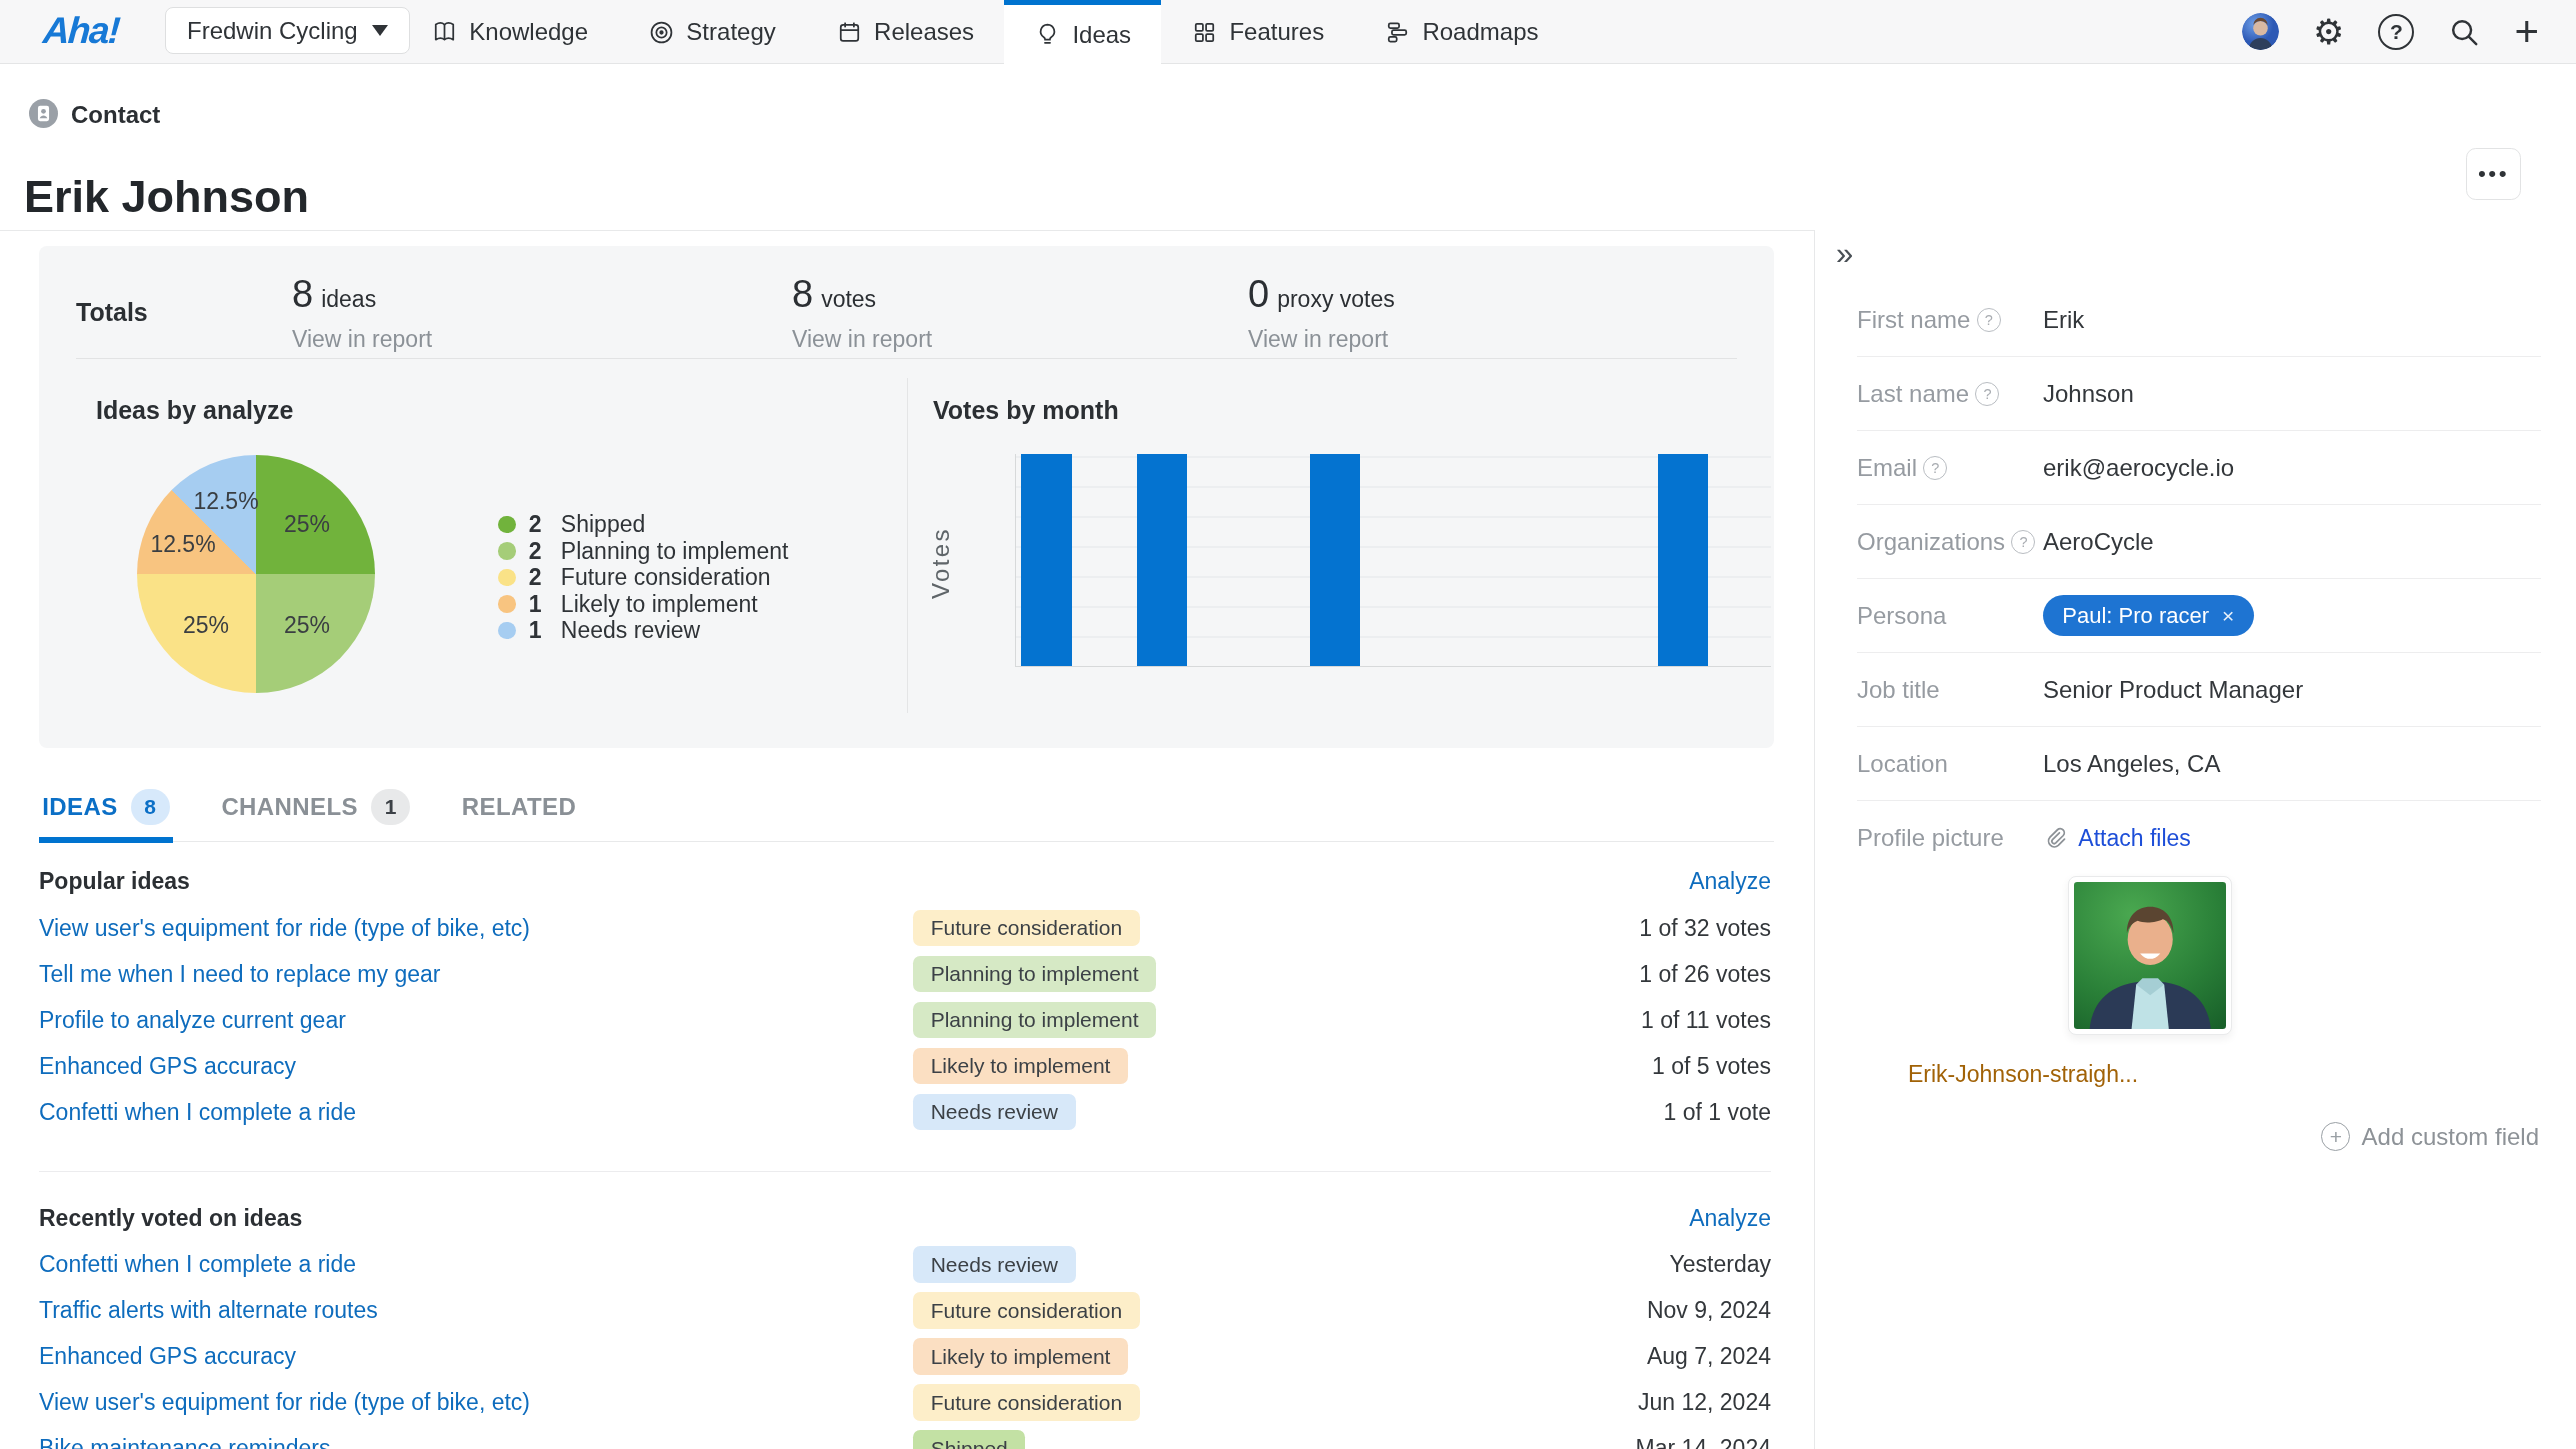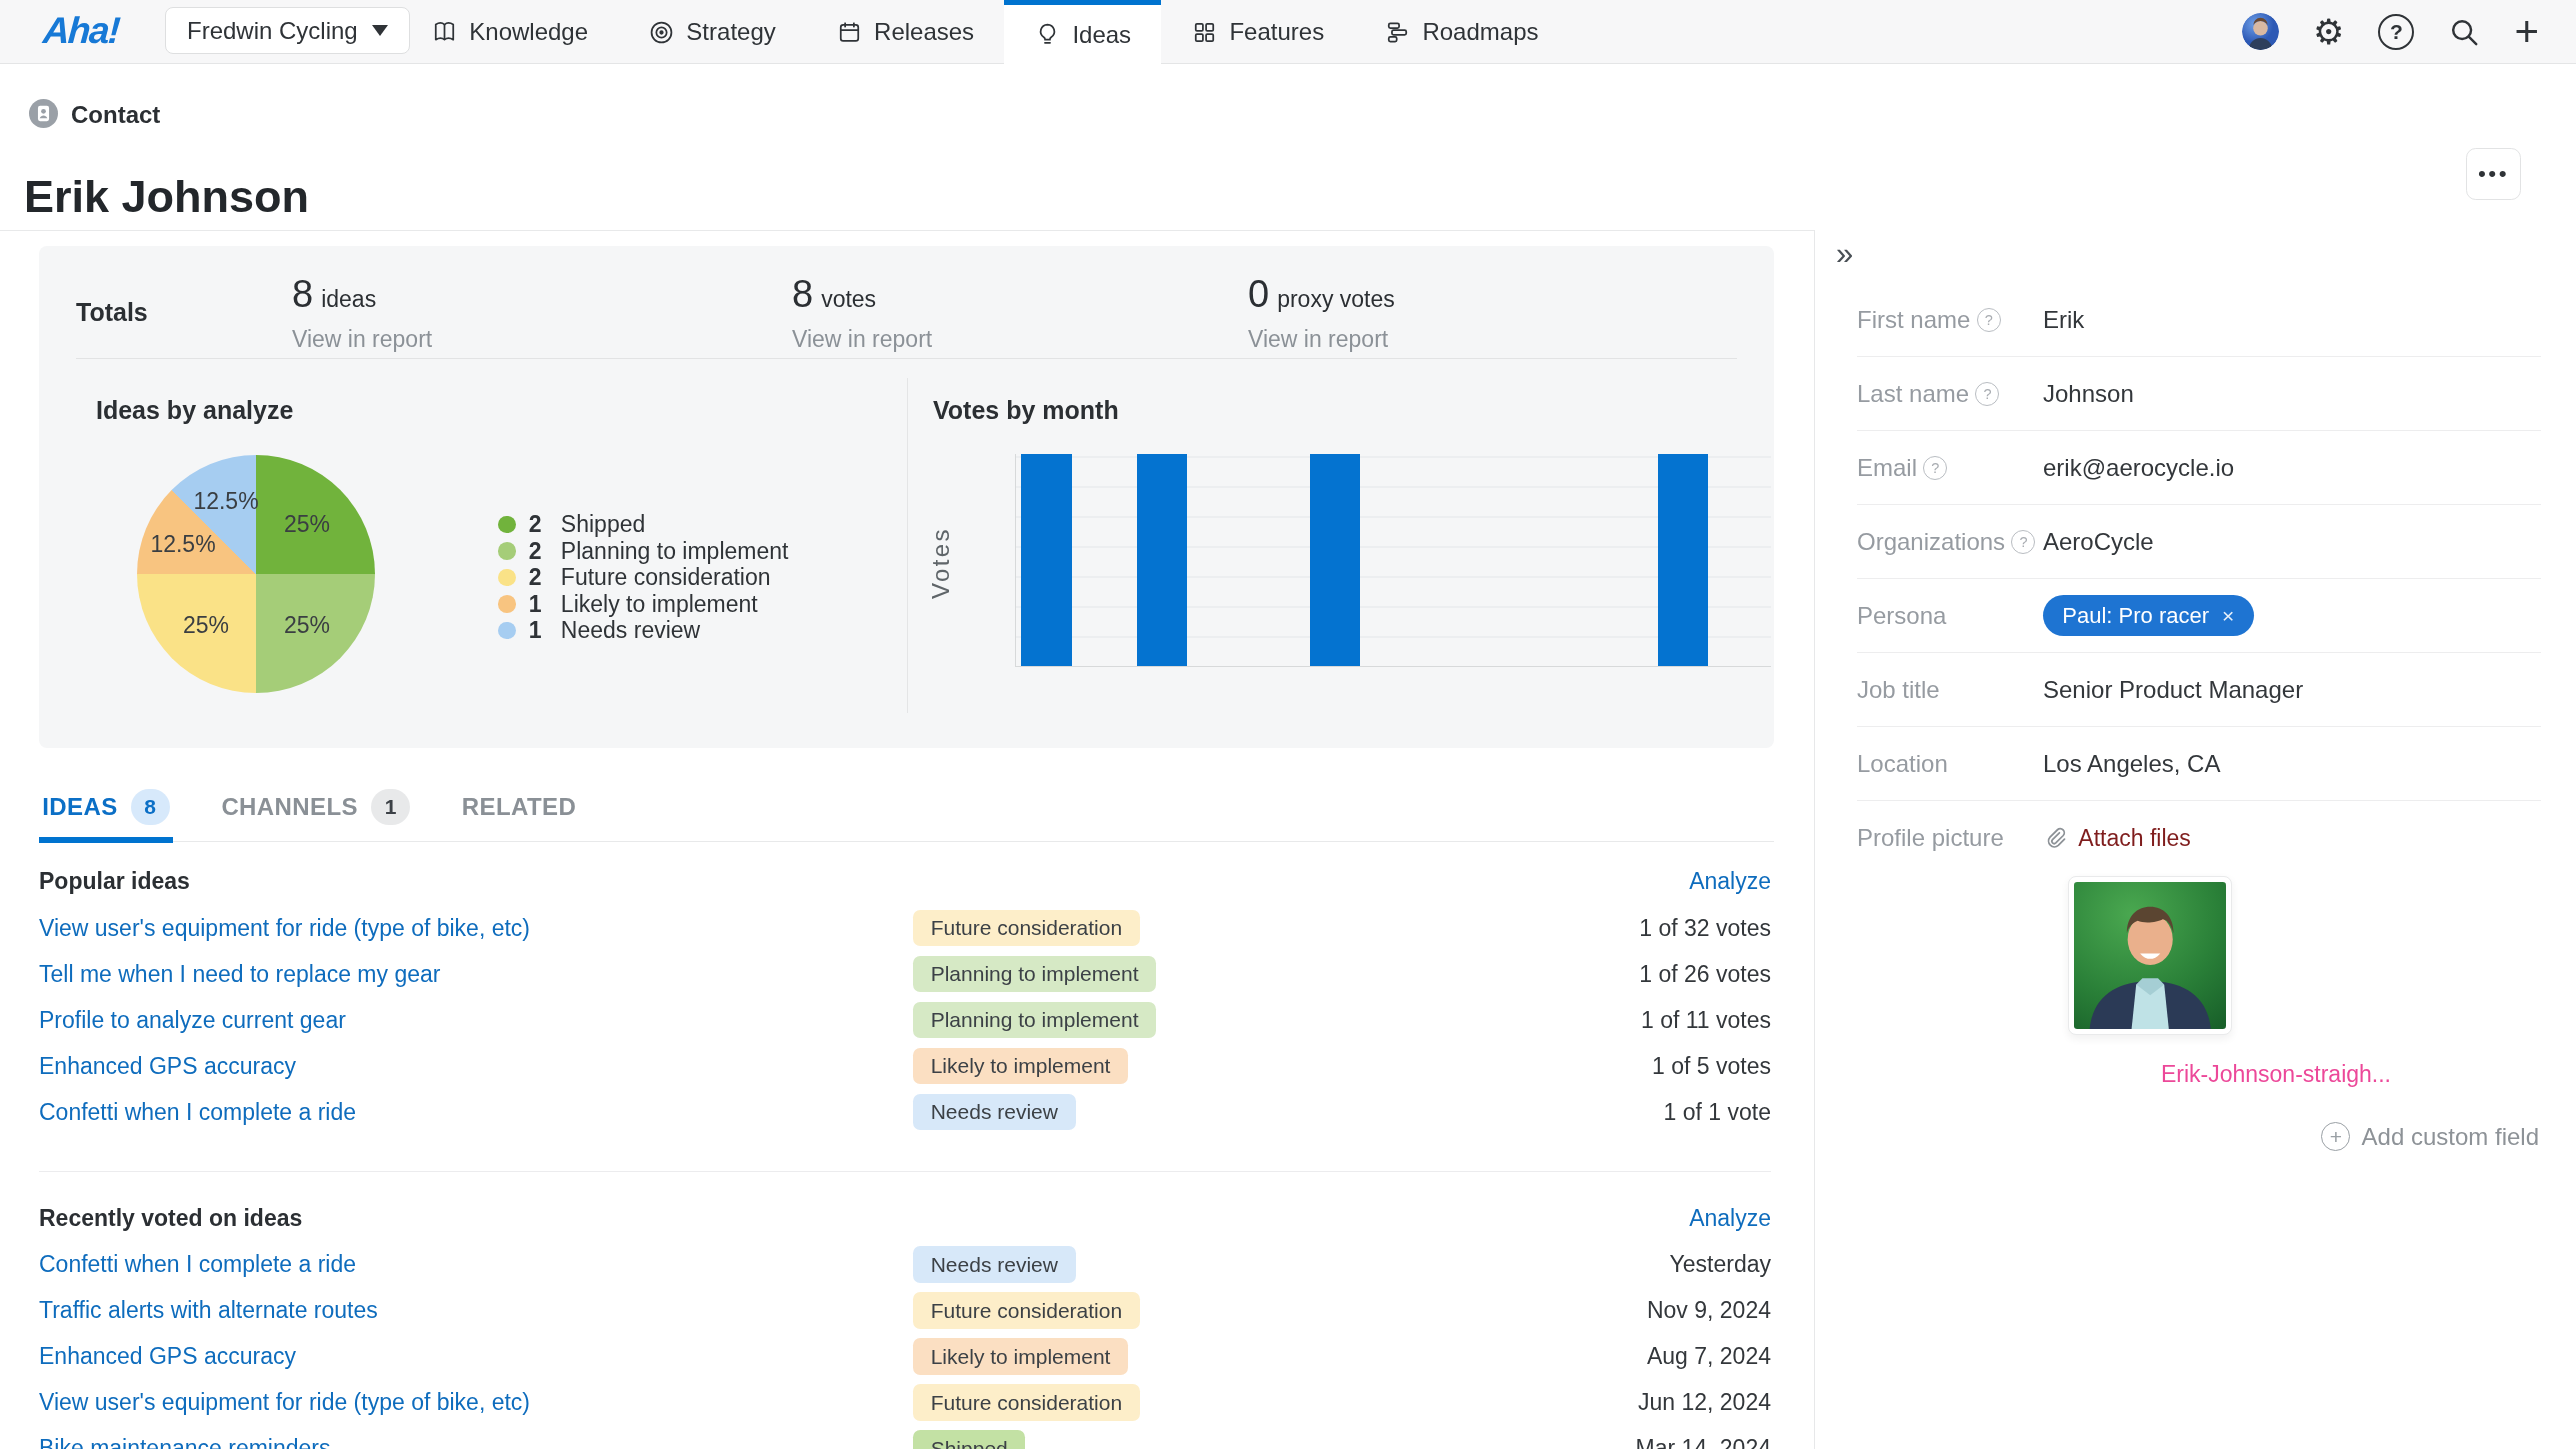--- a/index.html
+++ b/index.html
@@ -73,24 +73,24 @@
   .sidebar{position:absolute;left:1814px;top:230px;width:761px;bottom:0;background:#fff;border-left:1.6px solid #e7e8e9;}
   .collapse{position:absolute;left:21px;top:6.4px;font-size:31px;color:#4a5056;cursor:pointer;}
   .fields{position:absolute;left:42px;top:53px;width:684px;}
   .field-row{display:flex;align-items:center;min-height:74px;border-bottom:1.6px solid #ededee;font-size:24px;box-sizing:border-box;}
   .field-row:last-child{border-bottom:none;}
   .field-label{width:186px;color:#969ba1;display:flex;align-items:center;gap:6.4px;flex:none;}
   .field-value{color:#33373b;cursor:pointer;}
   .help-sm{width:22px;height:22px;border:1.6px solid #b9bdc2;border-radius:50%;color:#a9adb2;font-size:14.5px;display:inline-flex;align-items:center;justify-content:center;flex:none;cursor:pointer;}
   .chip{display:inline-flex;align-items:center;gap:13px;background:#1e74d2;color:#fff;font-size:22px;padding:7.2px 19.3px;border-radius:21px;cursor:pointer;}
   .chip-x{font-size:21px;opacity:.9;cursor:pointer;}
-  .attach{display:inline-flex;align-items:center;gap:11.3px;color:#7f1d1d;font-size:23px;cursor:pointer;}
+  .attach{display:inline-flex;align-items:center;gap:11.3px;color:#1d4ed8;font-size:23px;cursor:pointer;}
   .photo-card{position:absolute;left:253px;top:646px;width:164px;height:159px;background:#fff;border:1.6px solid #e9eaeb;border-radius:8px;padding:4.8px;box-sizing:border-box;box-shadow:0 3.2px 8px rgba(0,0,0,.06);cursor:pointer;}
   .photo-card svg{display:block;width:100%;height:100%;border-radius:3.2px;}
-  .photo-caption{position:absolute;left:93px;top:831px;width:483px;text-align:right;font-size:23px;color:#ec4899;}
+  .photo-caption{position:absolute;left:93px;top:831px;width:483px;text-align:left;font-size:23px;color:#a16207;}
   .add-custom{position:absolute;right:37px;top:892px;display:flex;align-items:center;gap:11.3px;font-size:24px;color:#8d9297;cursor:pointer;}
   .add-circle{width:27px;height:27px;border:1.6px solid #9aa0a5;border-radius:50%;display:flex;align-items:center;justify-content:center;font-size:21px;color:#9aa0a5;}
 </style>
 </head>
 <body>
 
 <div id="app">
 
   <nav class="nav">
     <div class="logo">Aha!</div>

